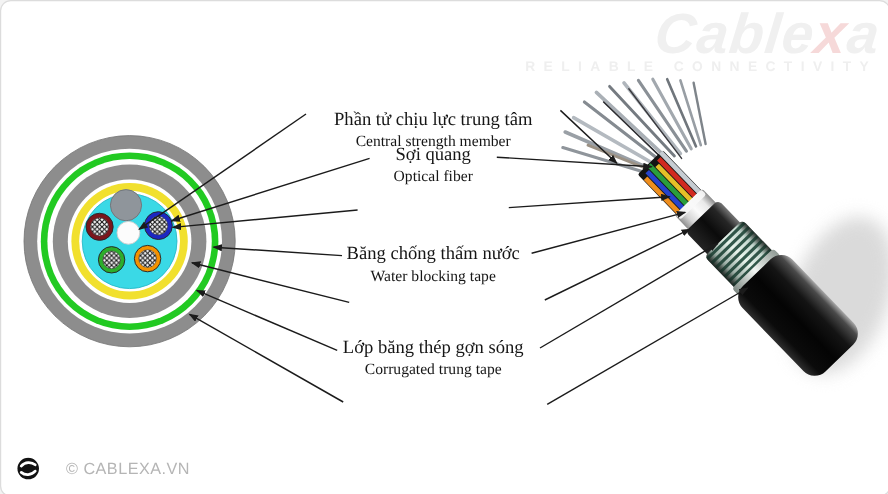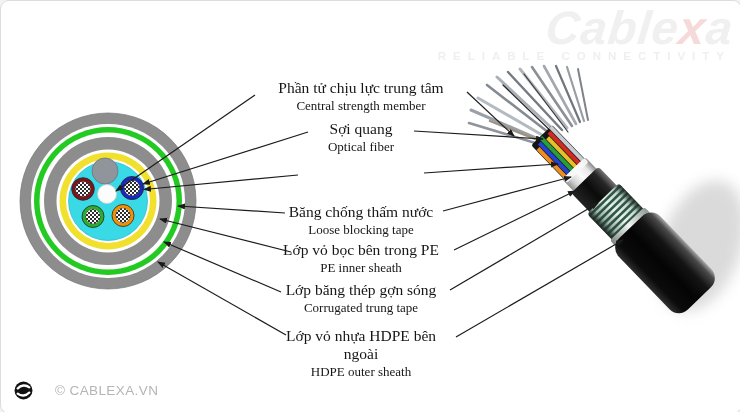--- a/index.html
+++ b/index.html
@@ -8,21 +8,21 @@
     border:1px solid #dcdcdc;border-radius:9px;overflow:hidden;
     font-family:"Liberation Serif","DejaVu Serif",serif;
   }
   svg.art{position:absolute;left:0;top:0;width:740px;height:412px;}
 
   
   .labels{position:absolute;left:0;top:0;width:740px;height:412px;pointer-events:none;}
   .lbl{position:absolute;left:240px;width:240px;text-align:center;color:#161616;}
   .lbl .vn{font-size:15.5px;line-height:18px;}
   .lbl .en{font-size:13px;line-height:16px;margin-top:1px;}
-  .lbl.p1{top:78px;}
+  .lbl.p1{top:90px;}
   .lbl.p2{top:119px;}
   .lbl.p3{top:160px;}
   .lbl.p4{top:202px;}
   .lbl.p5{top:240px;}
   .lbl.p6{top:280px;}
   .lbl.p7{top:326px;left:280px;width:160px;}
 
   
   .logo{position:absolute;top:2px;right:8px;text-align:right;
         font-family:"Liberation Sans","DejaVu Sans",sans-serif;user-select:none;}
@@ -210,33 +210,25 @@
     <div class="lbl p1">
       <div class="vn">Phần tử chịu lực trung tâm</div>
       <div class="en">Central strength member</div>
     </div>
     <div class="lbl p2">
       <div class="vn">Sợi quang</div>
       <div class="en">Optical fiber</div>
     </div>
     <div class="lbl p4">
       <div class="vn">Băng chống thấm nước</div>
-      <div class="en">Loose blocking tape</div>
-    </div>
-    <div class="lbl p5">
-      <div class="vn">Lớp vỏ bọc bên trong PE</div>
-      <div class="en">PE inner sheath</div>
+      <div class="en">Water blocking tape</div>
     </div>
     <div class="lbl p6">
       <div class="vn">Lớp băng thép gợn sóng</div>
       <div class="en">Corrugated trung tape</div>
-    </div>
-    <div class="lbl p7">
-      <div class="vn">Lớp vỏ nhựa HDPE bên ngoài</div>
-      <div class="en">HDPE outer sheath</div>
     </div>
   </div>
 
   <div class="logo">
     <div class="wordmark"><span>Cable</span><span class="x">x</span><span>a</span></div>
     <div class="tagline">RELIABLE CONNECTIVITY</div>
   </div>
 
   <div class="footer">
     <svg width="19" height="19" viewBox="0 0 18 18">

